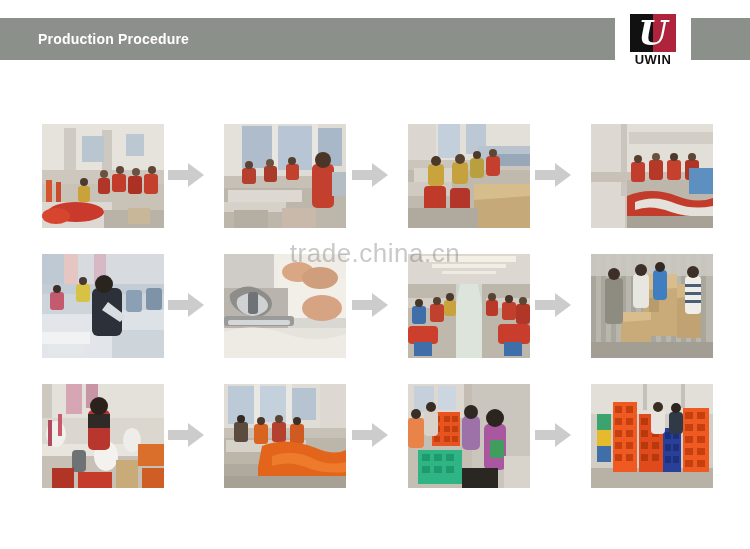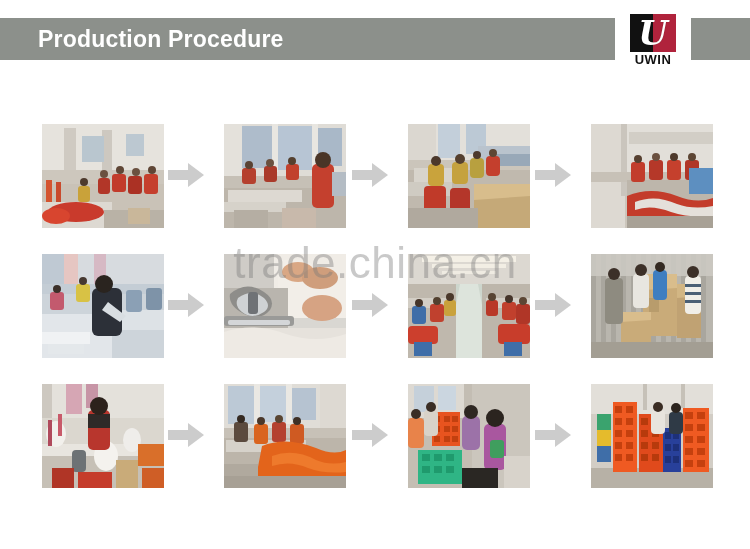--- a/index.html
+++ b/index.html
@@ -32,21 +32,21 @@
   #bar-left  { left: 0;     width: 615px; }
   #bar-right { left: 691px; width: 59px;  }
 
   #page-title {
     position: absolute;
     left: 38px;
     top: 18px;
     height: 42px;
     line-height: 42px;
     color: #ffffff;
-    font-size: 23px;
+    font-size: 14px;
     font-weight: bold;
     letter-spacing: .2px;
     white-space: nowrap;
     z-index: 4;
   }
 
   
   #brand-logo {
     position: absolute;
     left: 625px;
@@ -150,21 +150,21 @@
   .proc-arrow.a2 { left: 535px; }
   .proc-arrow svg { display: block; width: 36px; height: 26px; }
 
   
   #watermark {
     position: absolute;
     left: 0;
     top: 238px;
     width: 750px;
     text-align: center;
-    font-size: 44px;
+    font-size: 26px;
     color: rgba(120,120,120,0.40);
     font-family: "Liberation Sans", sans-serif;
     letter-spacing: .5px;
     z-index: 6;
     pointer-events: none;
     white-space: nowrap;
   }
 </style>
 </head>
 <body>

